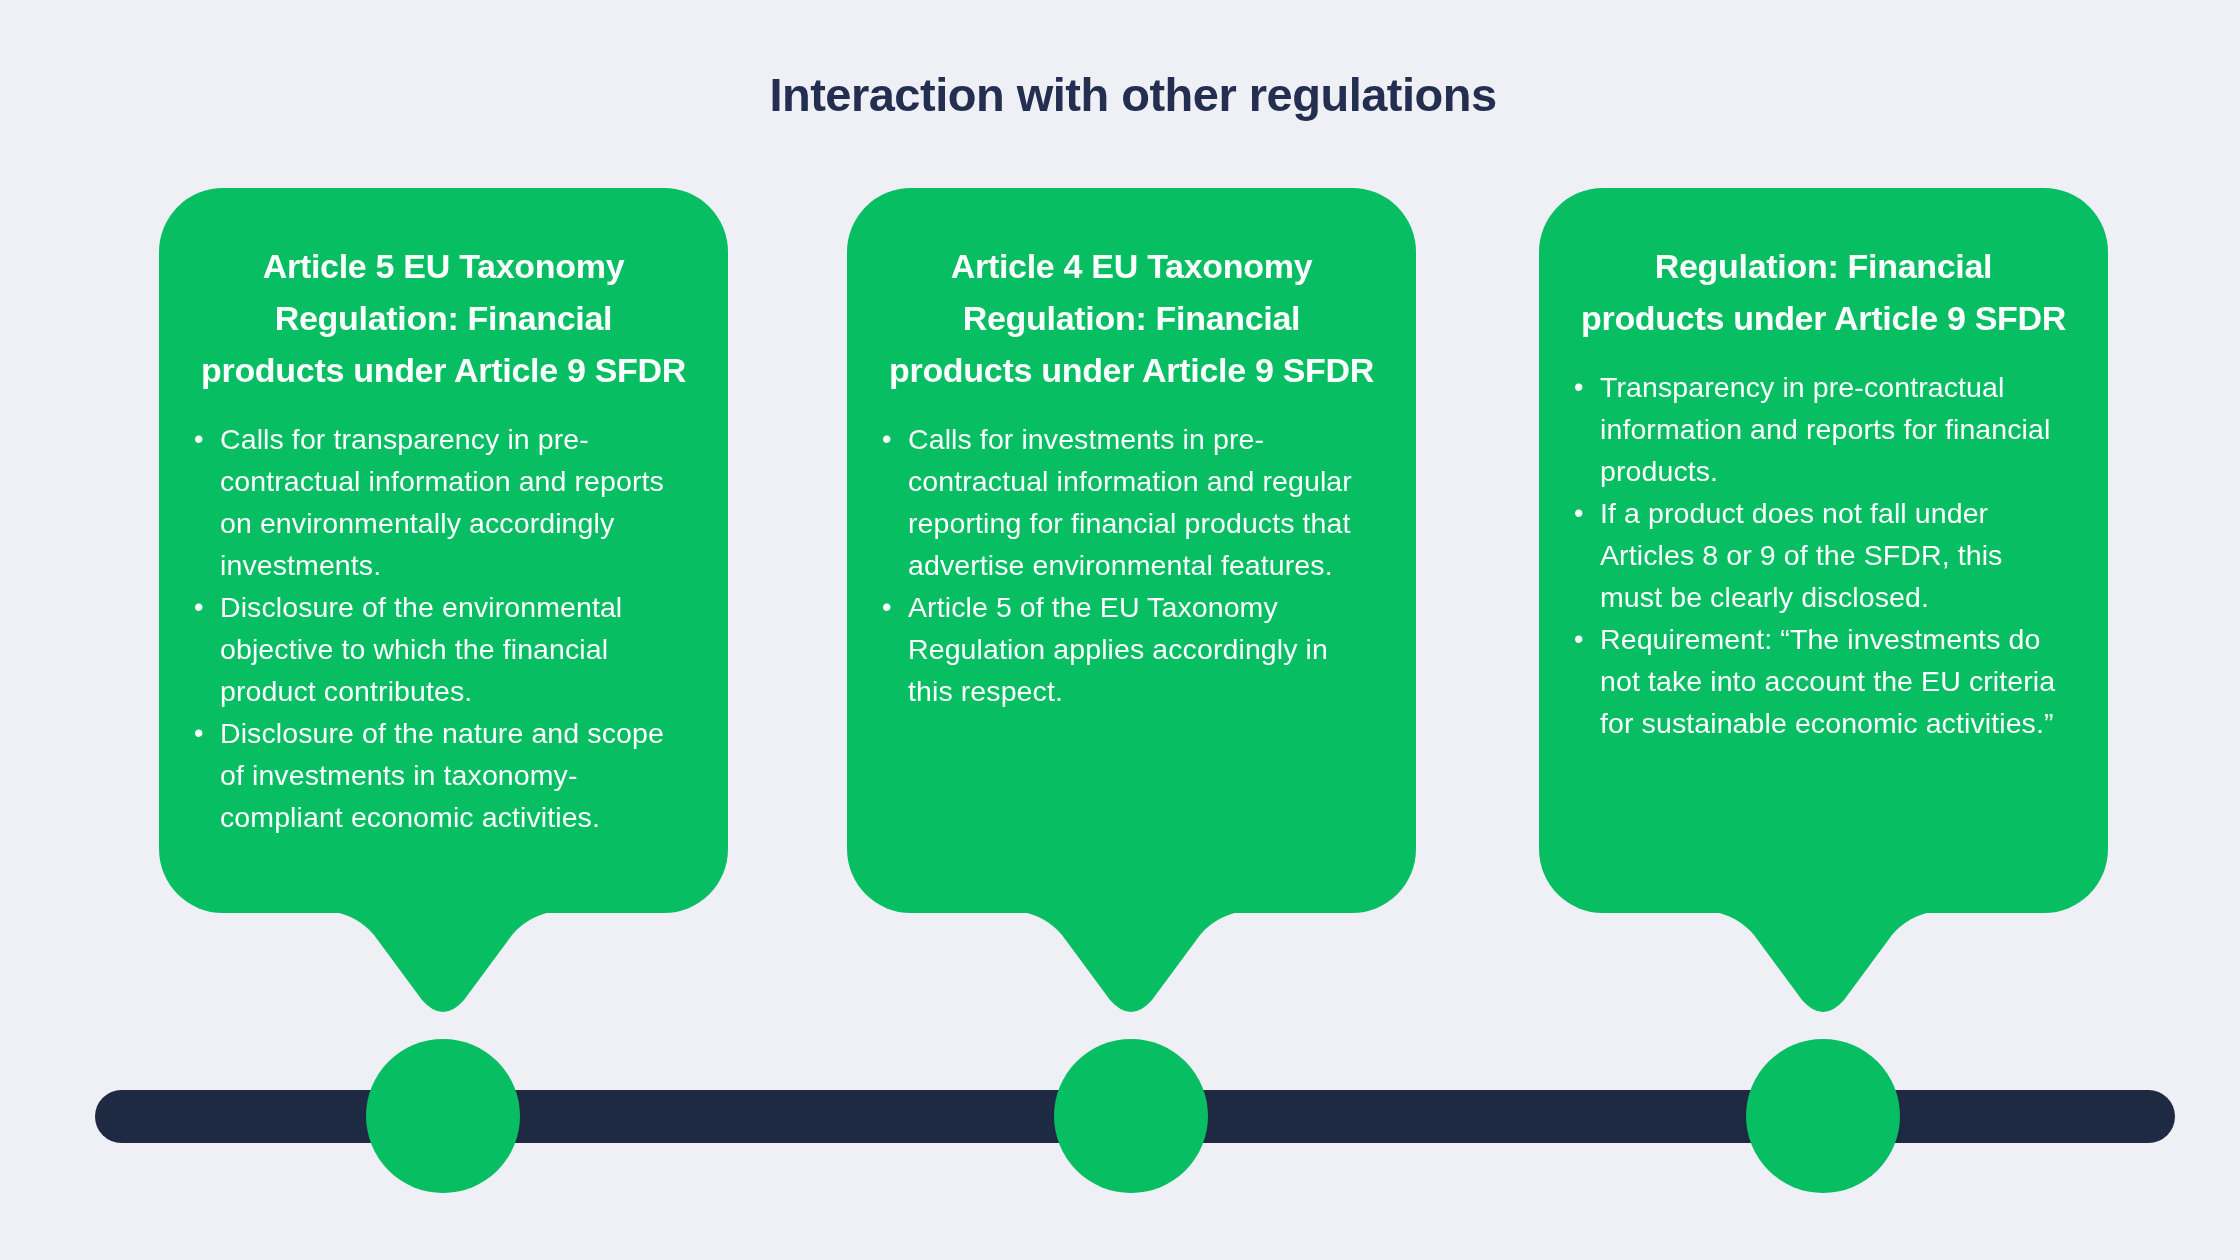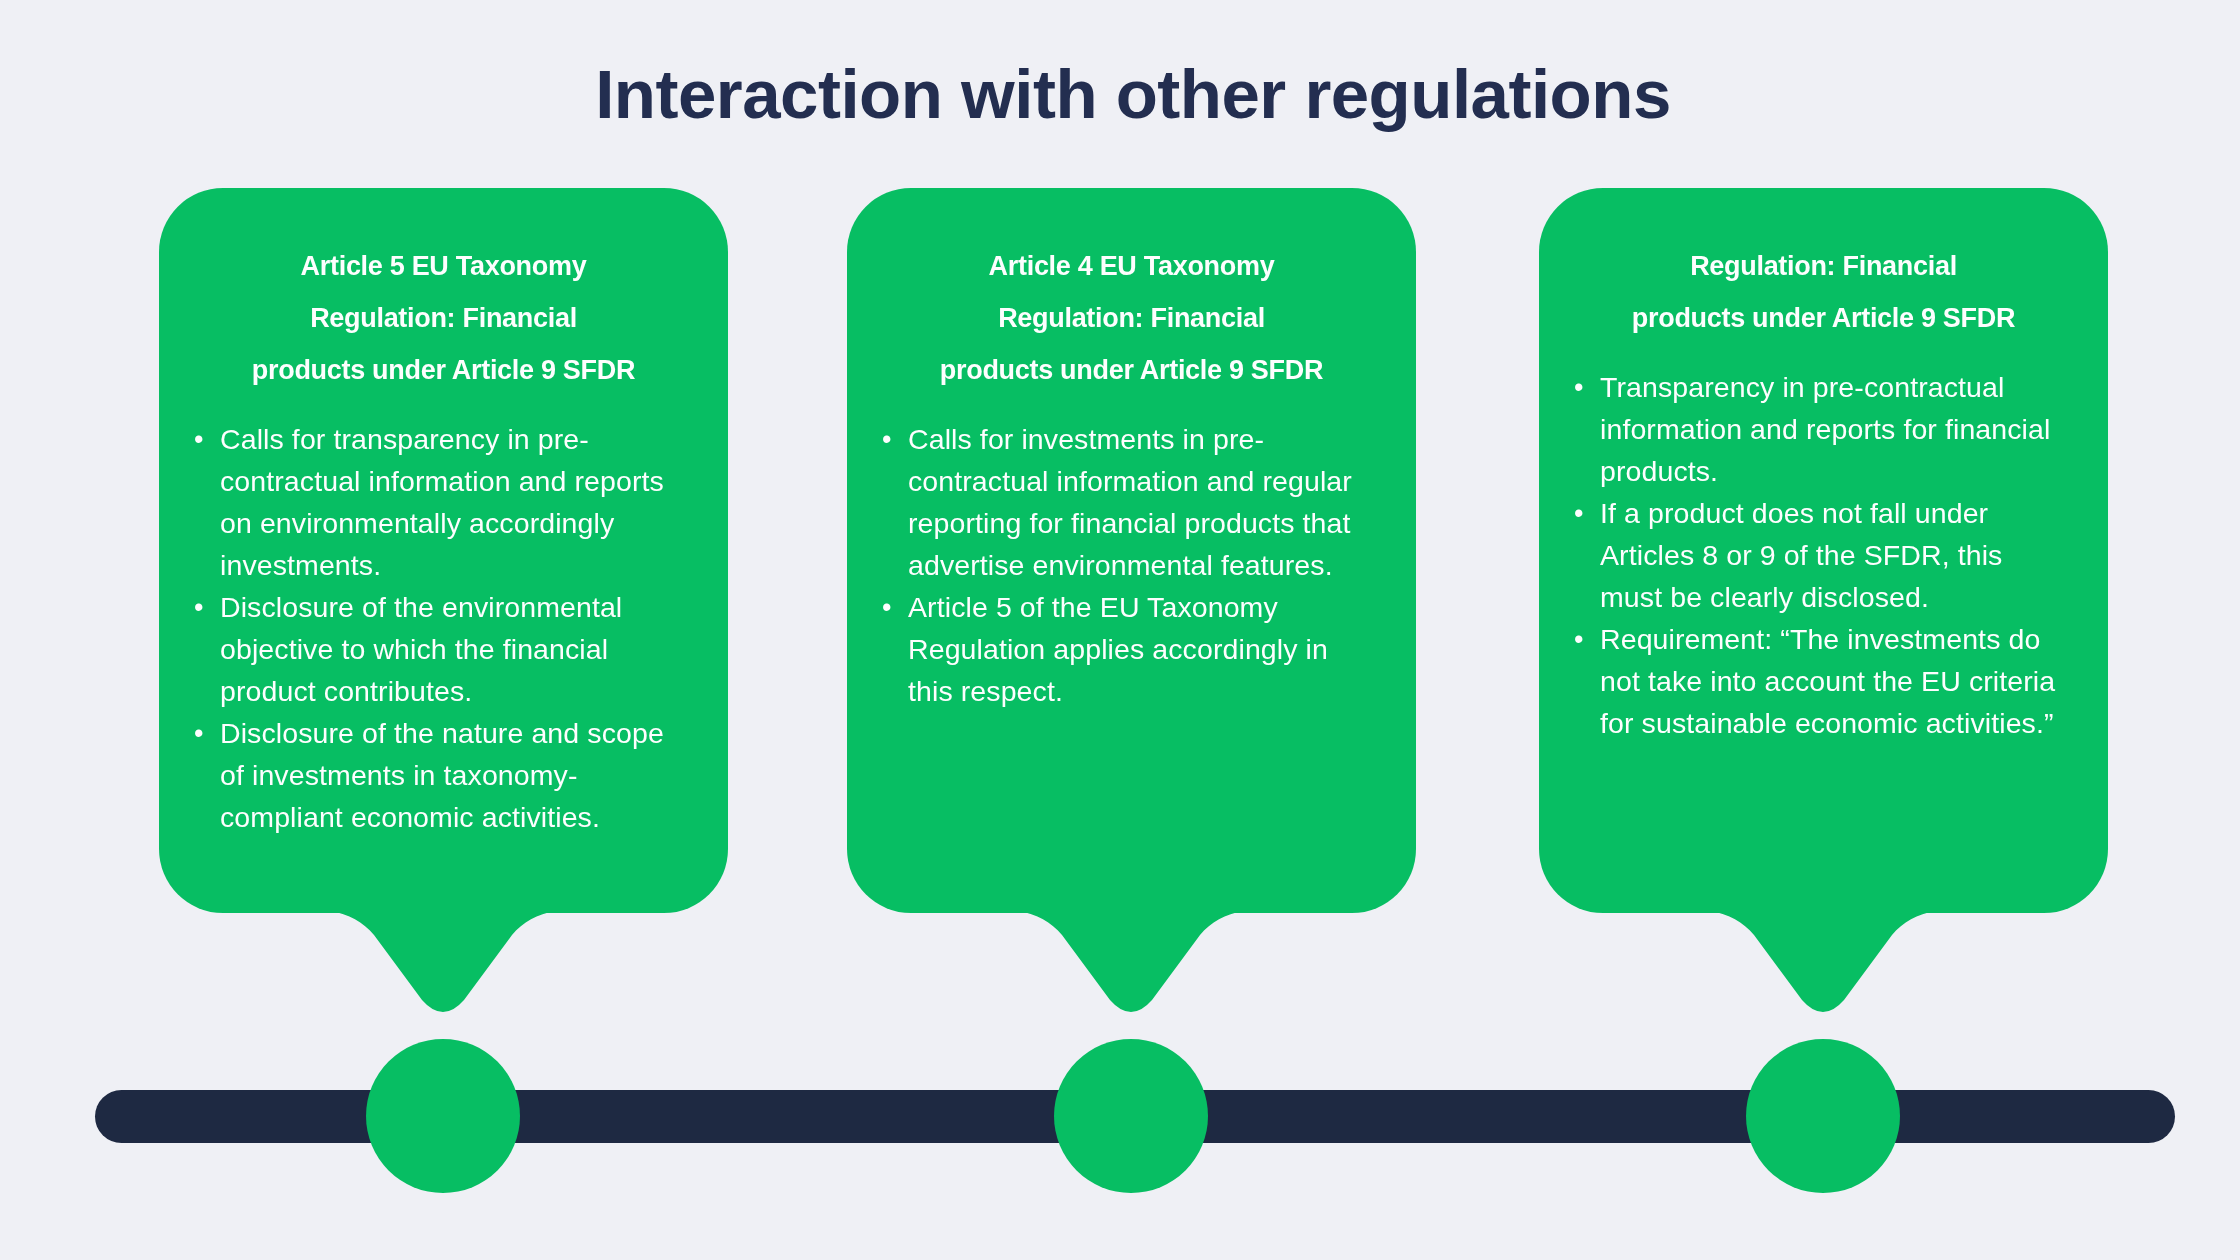--- a/index.html
+++ b/index.html
@@ -13,40 +13,40 @@
     position: relative;
     width: 2240px; height: 1260px;
     background: #EFF0F5;
   }
   .title {
     position: absolute;
     left: 1133px; top: 66px;
     transform: translateX(-50%);
     white-space: nowrap;
     margin: 0;
-    font-size: 69px;
+    font-size: 47px;
     line-height: 58px;
     font-weight: 700;
     letter-spacing: -0.5px;
     color: #232E50;
   }
   .card {
     position: absolute;
     top: 188px;
     width: 569px; height: 725px;
     background: #07BE63;
     border-radius: 64px;
     z-index: 3;
     color: #FDFEFE;
   }
   .card-title {
     margin-top: 52px;
     text-align: center;
     font-weight: 700;
-    font-size: 27px;
+    font-size: 34px;
     line-height: 52px;
     letter-spacing: -0.3px;
   }
   .card-title .tl { white-space: nowrap; }
   ul.bullets {
     list-style: none;
     margin: 22px 48px 0 61px;
     padding: 0;
     font-size: 28.5px;
     line-height: 42px;

